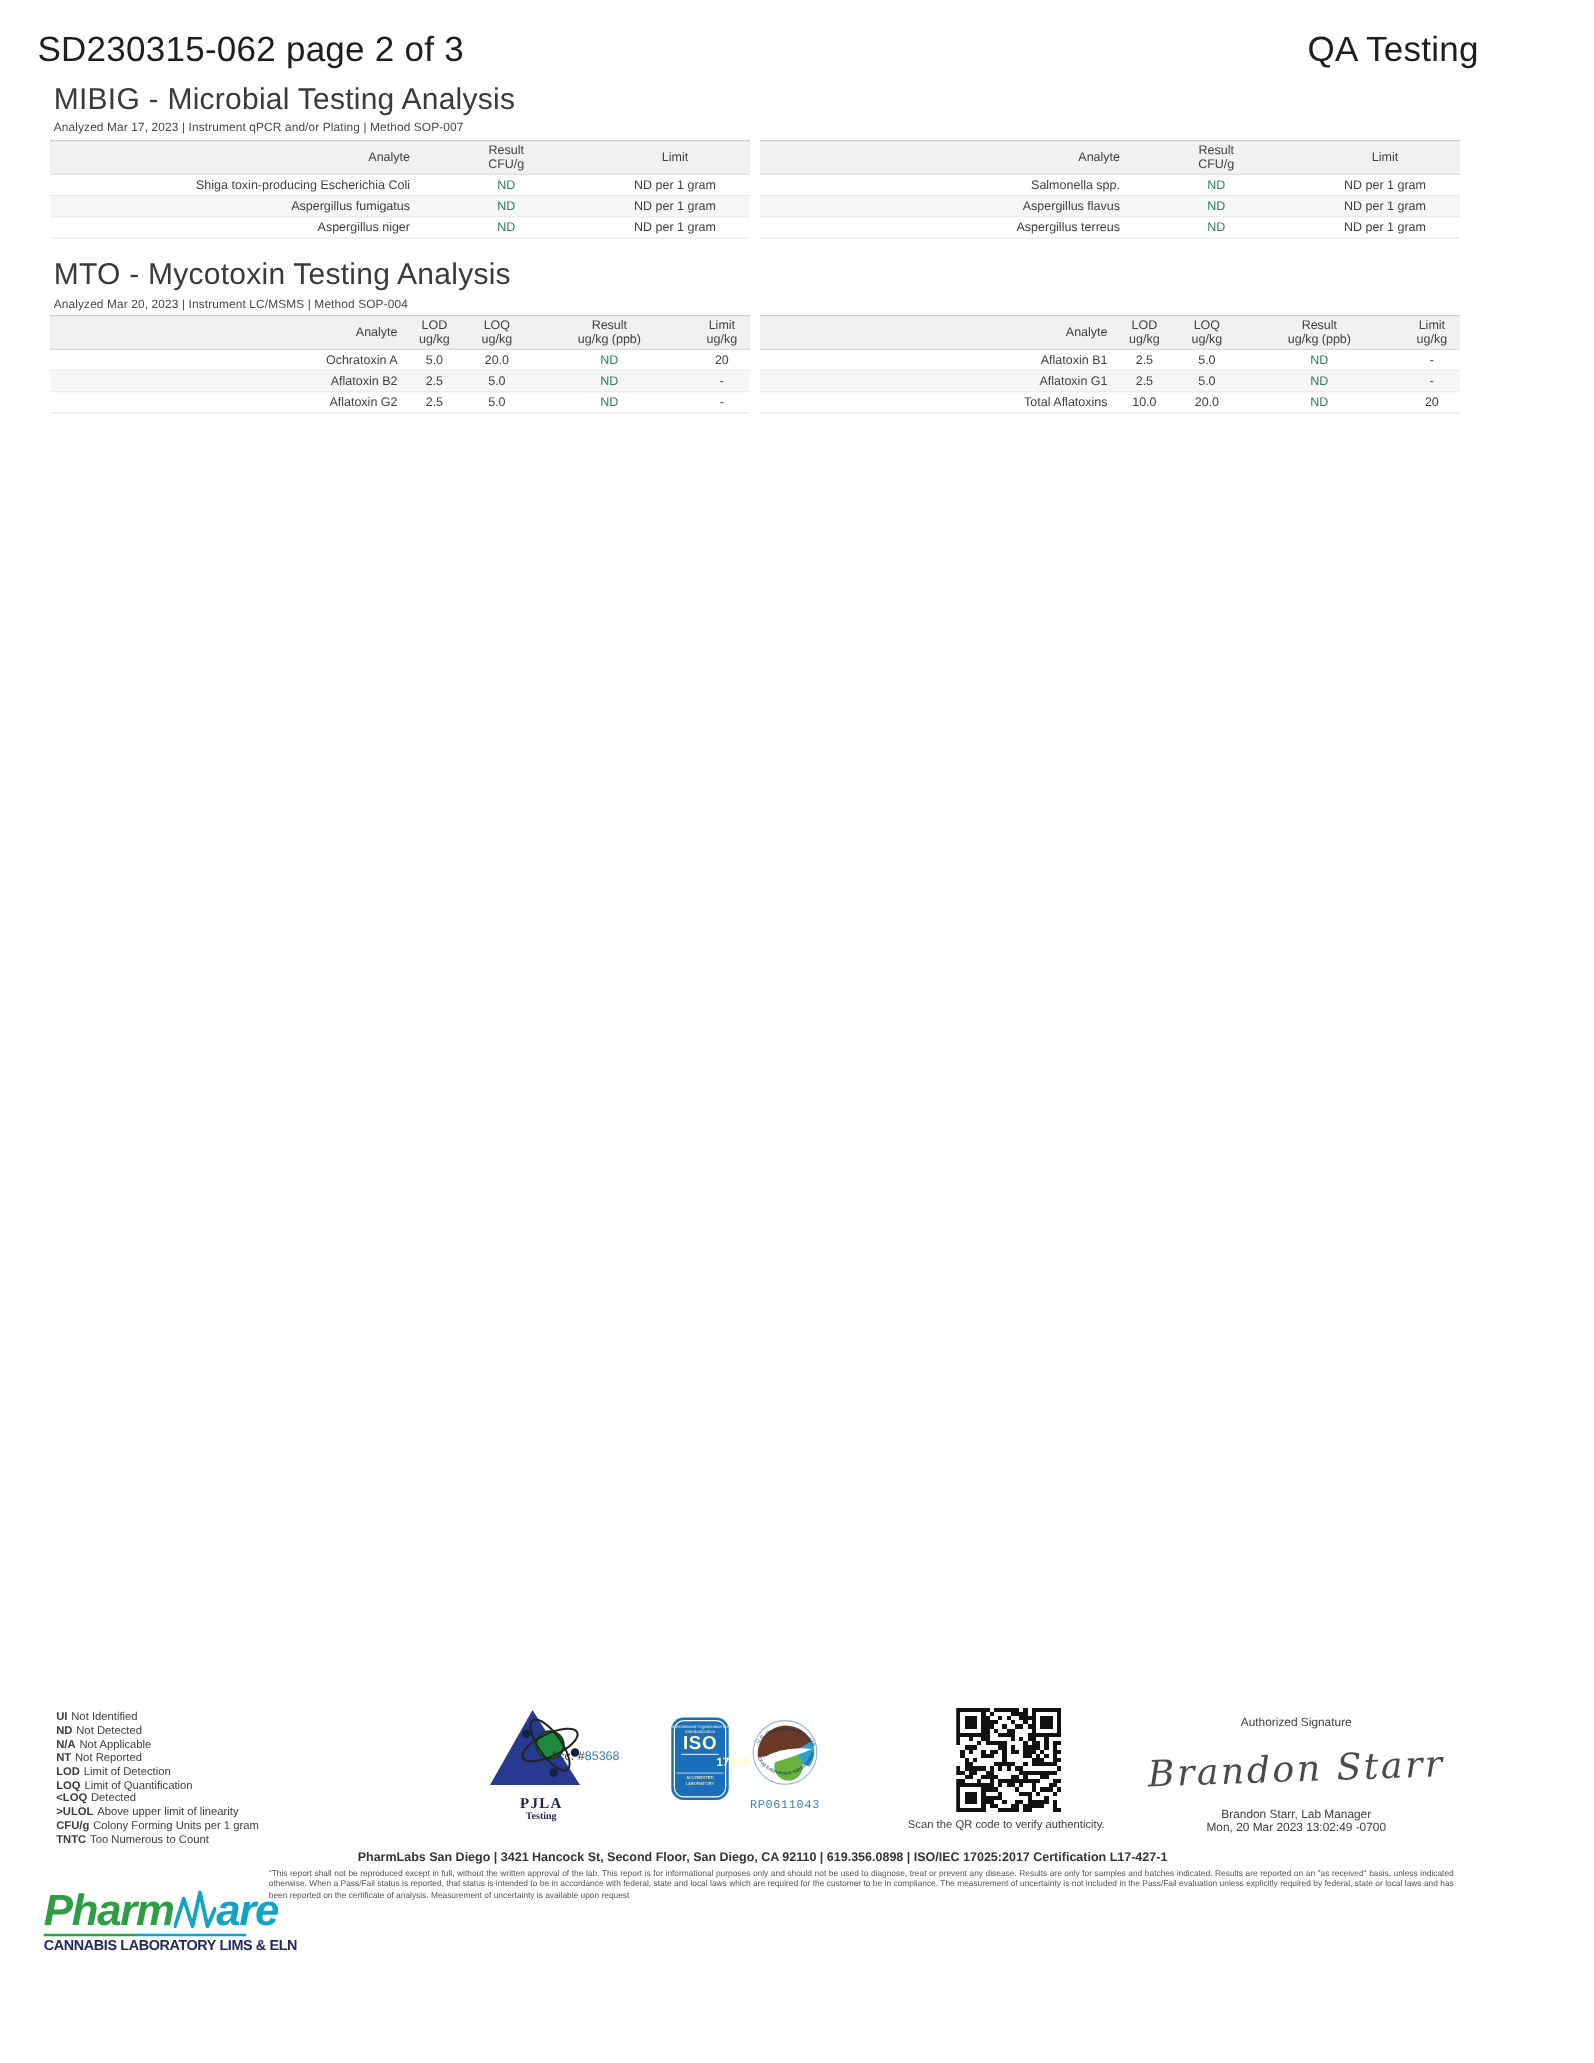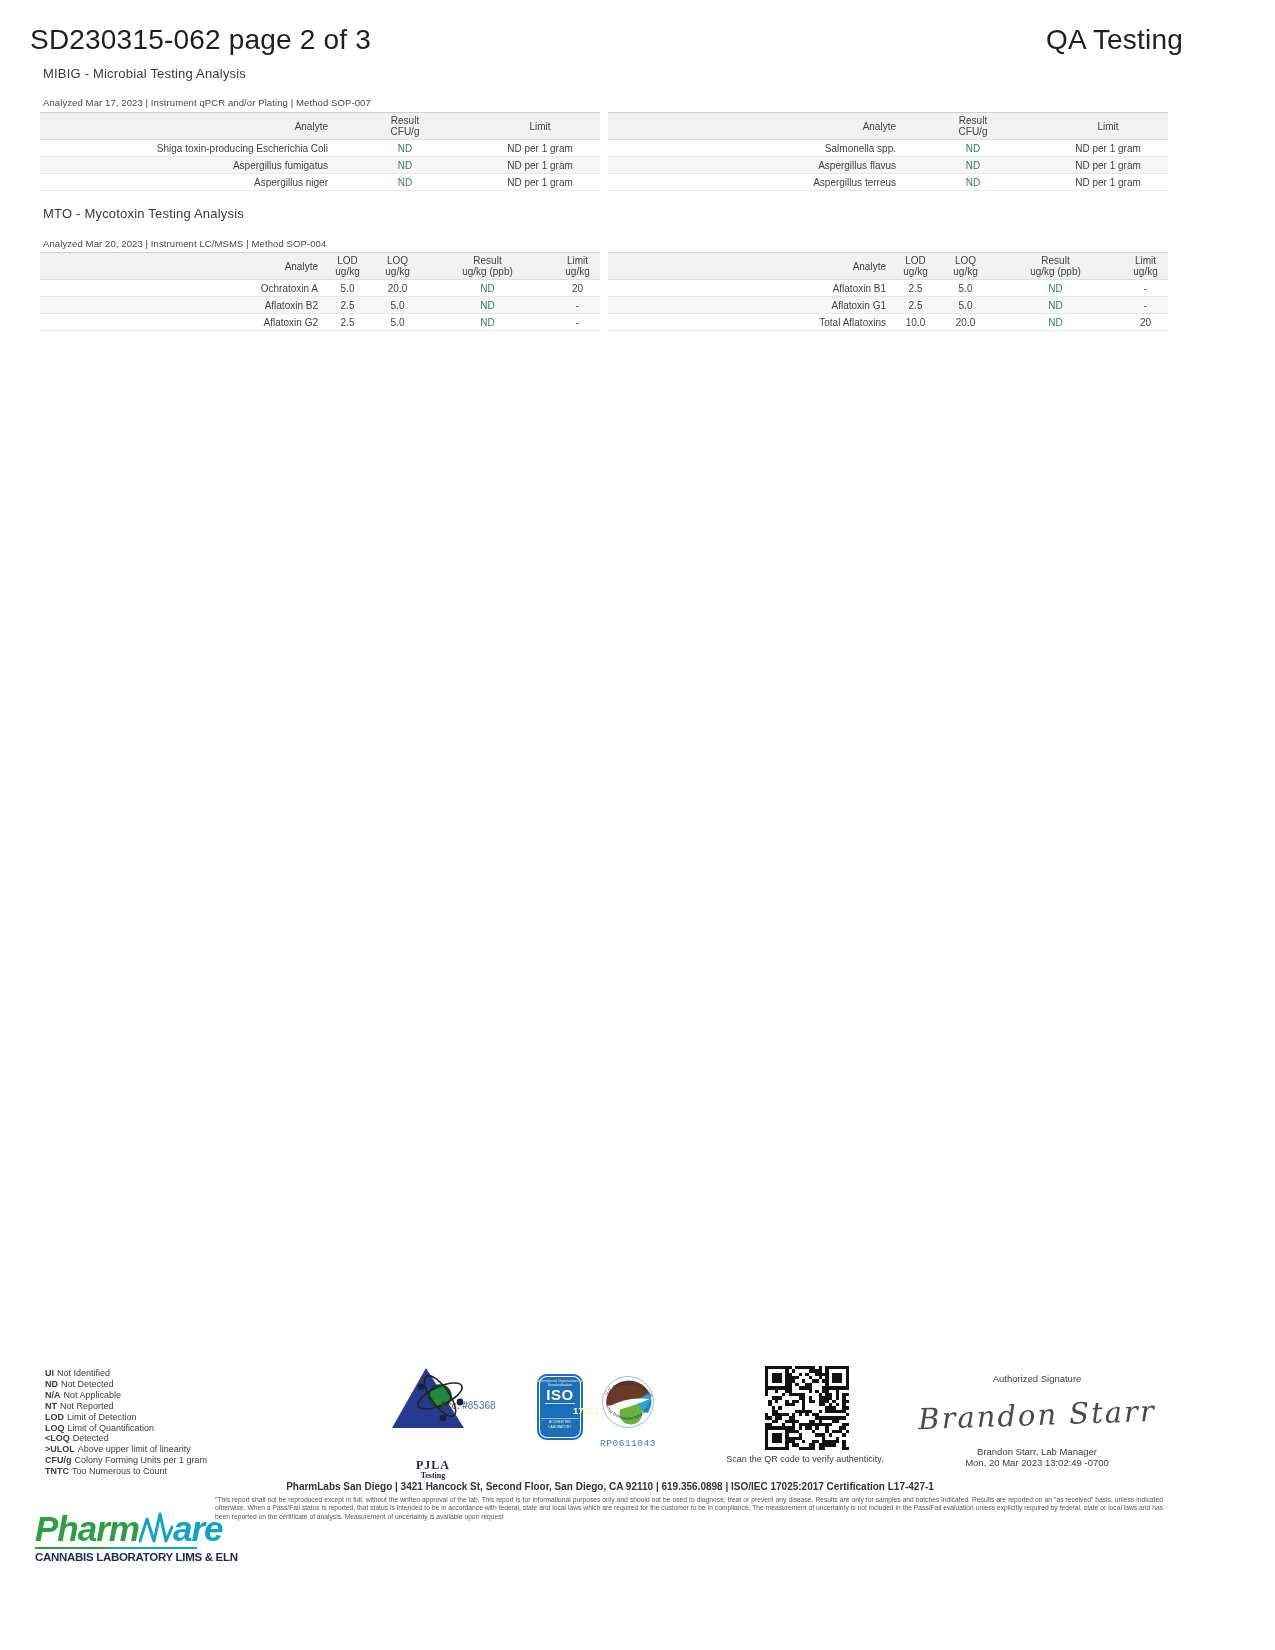--- a/index.html
+++ b/index.html
@@ -5,21 +5,21 @@
   html,body{margin:0;padding:0;background:#ffffff;}
   .page{position:relative;width:1275px;height:1650px;background:#fff;overflow:hidden;
         font-family:"Liberation Sans",sans-serif;color:#3f3f3f;}
   .abs{position:absolute;}
 
   
   .doc-title{left:30px;top:24px;font-size:28px;color:#1e1e1e;letter-spacing:.2px;}
   .doc-right{right:92px;top:24px;font-size:28px;color:#1e1e1e;letter-spacing:.2px;}
 
   
-  .sec-heading{left:43px;font-size:13px;color:#3a3a3a;letter-spacing:.2px;}
+  .sec-heading{left:43px;font-size:24px;color:#3a3a3a;letter-spacing:.2px;}
   .sec-meta{left:43px;font-size:9.5px;color:#474747;letter-spacing:.1px;}
 
   
   .htable{position:absolute;width:560px;font-size:10px;color:#3f3f3f;}
   .hhead{display:flex;align-items:center;background:#f1f1f1;border-top:1px solid #cfcfcf;
          border-bottom:1px solid #dedede;height:26px;}
   .hrow{display:flex;align-items:center;border-bottom:1px solid #e8e8e8;height:16px;background:#fff;}
   .hrow.alt{background:#f6f6f6;}
   .c{padding:0 2px;box-sizing:border-box;}
   .c.grow{flex:1;text-align:right;padding-left:6px;}
@@ -31,21 +31,21 @@
   .myc .lim{width:45px;text-align:center;}
   .h2{display:flex;flex-direction:column;justify-content:center;line-height:11px;}
   .nd{color:#2e7d5b;}
 
   
   .legend{left:45px;top:1368px;font-size:9px;line-height:10.9px;color:#3c3c3c;}
   .legend b{font-weight:bold;margin-right:3px;}
 
   
   .pjla{left:368px;top:1366px;width:130px;text-align:center;}
-  .pjla-name{font-family:"Liberation Serif",serif;font-weight:bold;font-size:12px;color:#20254d;letter-spacing:1px;line-height:11px;margin-top:24px;}
+  .pjla-name{font-family:"Liberation Serif",serif;font-weight:bold;font-size:12px;color:#20254d;letter-spacing:1px;line-height:11px;}
   .pjla-sub{font-family:"Liberation Serif",serif;font-weight:bold;font-size:8px;color:#20254d;line-height:9px;}
   .acc{left:440px;top:1400px;font-size:10px;color:#3c3c3c;}
   .acc .num{color:#3b7dc0;}
 
   
   .iso{left:537px;top:1374px;width:46px;height:66px;background:#1b6fba;border-radius:10px;
        color:#fef9c3;text-align:center;box-shadow:inset 0 0 0 2px #1b6fba, inset 0 0 0 3px #ffffff;}
   .iso .tiny{font-size:3.5px;line-height:4px;padding-top:5px;opacity:.9;}
   .iso .big{font-size:15px;font-weight:bold;line-height:15px;letter-spacing:.5px;}
   .iso .rule{margin:1px 8px;border-top:1px solid #fff;opacity:.75;}

